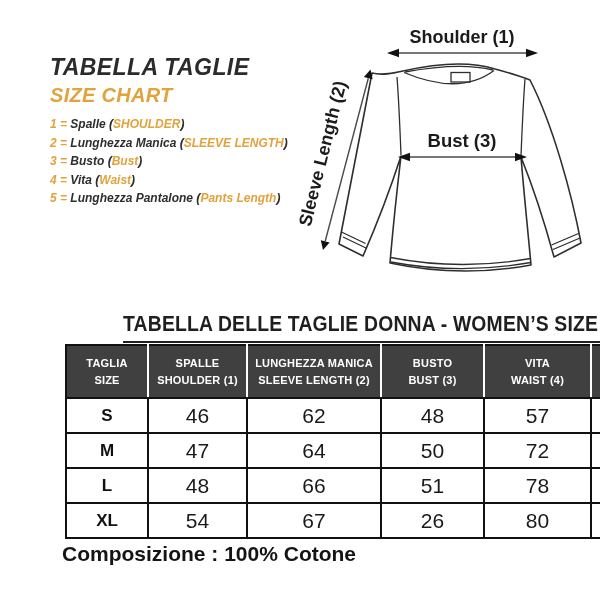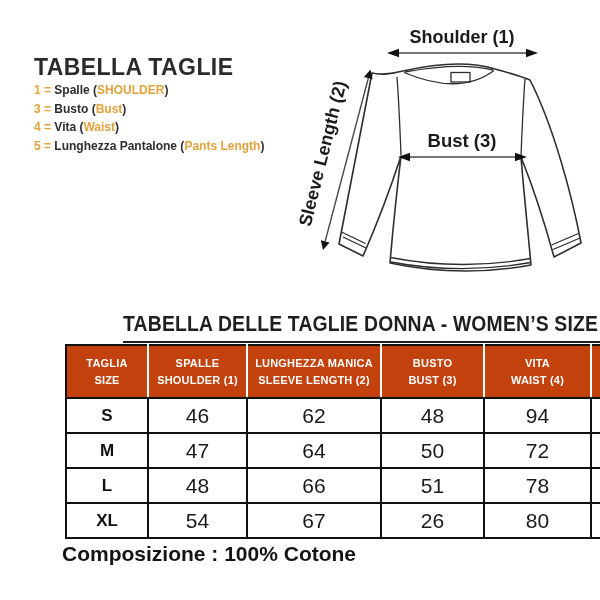--- a/index.html
+++ b/index.html
@@ -2,21 +2,21 @@
 <html><head>
 <meta charset="utf-8">
 <style>
   html,body { margin:0; padding:0; background:#fff; }
   .screen {
     position:relative; width:600px; height:600px; background:#fff;
     overflow:hidden; font-family:"Liberation Sans","DejaVu Sans",sans-serif;
   }
 
   
-  .legend { position:absolute; left:34px; top:54px; }
+  .legend { position:absolute; left:50px; top:54px;font-style:italic; }
   .legend-title { margin:0; font-size:23px; font-weight:700; color:#2b2b2b; letter-spacing:.4px; }
   .legend-subtitle { margin:3px 0 8px 0; font-size:20px; font-weight:700; color:#E2A23C; letter-spacing:.3px; }
   .legend-item { font-size:12px; font-weight:700; color:#2e2e2e; line-height:18.5px; white-space:nowrap; }
   .orange { color:#E2A23C; }
 
   
   .diagram { position:absolute; left:290px; top:0; width:310px; height:300px; }
   .diagram text { font-family:"Liberation Sans","DejaVu Sans",sans-serif; font-weight:600; fill:#1b1b1b; }
   .outline { fill:#fff; stroke:#2e2e2e; stroke-width:1.6; stroke-linejoin:round; }
   .thin    { fill:none; stroke:#2e2e2e; stroke-width:1.3; }
@@ -27,41 +27,43 @@
   .table-title {
     position:absolute; left:123px; top:311px; white-space:nowrap;
     transform:scaleX(.88); transform-origin:left top;
     font-size:22px; font-weight:700; color:#1f1f1f; letter-spacing:.2px;
   }
   .table-title span { display:inline-block; border-bottom:2.5px solid #1f1f1f; padding-bottom:4px; }
 
   
   .size-table { position:absolute; left:65px; top:344px; border-collapse:collapse; table-layout:fixed; width:640px; }
   .size-table th {
-    background:#c2410c; color:#fff; font-size:11px; font-weight:700;
+    background:#404040; color:#fff; font-size:11px; font-weight:700;
     border:2px solid #fff; border-top:2px solid #111; border-bottom:2px solid #111;
     height:47px; padding:2px 0; text-align:center; vertical-align:middle; letter-spacing:.2px;
   }
   .size-table th:first-child { border-left:2px solid #111; }
   .th-line { line-height:17px; min-height:17px; }
   .size-table td { border:2px solid #111; text-align:center; vertical-align:middle; height:31px; background:#fff; }
   td.size { font-weight:700; font-size:17px; color:#111; }
   td.val  { font-size:21px; font-weight:400; color:#1a1a1a;border-radius:17px; }
 
   
   .composition { position:absolute; left:62px; top:542px; font-size:21px; font-weight:700; color:#141414;text-align:center; }
 </style>
 </head>
 <body>
 
 <div class="screen">
 
   <section class="legend">
     <h1 class="legend-title">TABELLA TAGLIE</h1>
+    <h2 class="legend-subtitle">SIZE CHART</h2>
     <div class="legend-item"><span class="orange">1 = </span><span>Spalle (</span><span class="orange">SHOULDER</span><span>)</span></div>
+    <div class="legend-item"><span class="orange">2 = </span><span>Lunghezza Manica (</span><span class="orange">SLEEVE LENGTH</span><span>)</span></div>
     <div class="legend-item"><span class="orange">3 = </span><span>Busto (</span><span class="orange">Bust</span><span>)</span></div>
     <div class="legend-item"><span class="orange">4 = </span><span>Vita (</span><span class="orange">Waist</span><span>)</span></div>
     <div class="legend-item"><span class="orange">5 = </span><span>Lunghezza Pantalone (</span><span class="orange">Pants Length</span><span>)</span></div>
   </section>
 
   <svg class="diagram" viewBox="0 0 310 300">
 
     <path class="outline" d="
       M 82,73
       C 92,75.5 102,73.5 113,71
@@ -151,21 +153,21 @@
             <div class="th-line"></div>
           </th>
       </tr>
     </thead>
     <tbody>
       <tr>
         <td class="size">S</td>
         <td class="val">46</td>
         <td class="val">62</td>
         <td class="val">48</td>
-        <td class="val">94</td>
+        <td class="val">57</td>
         <td class="val"></td>
       </tr>
       <tr>
         <td class="size">M</td>
         <td class="val">47</td>
         <td class="val">64</td>
         <td class="val">50</td>
         <td class="val">72</td>
         <td class="val"></td>
       </tr>

